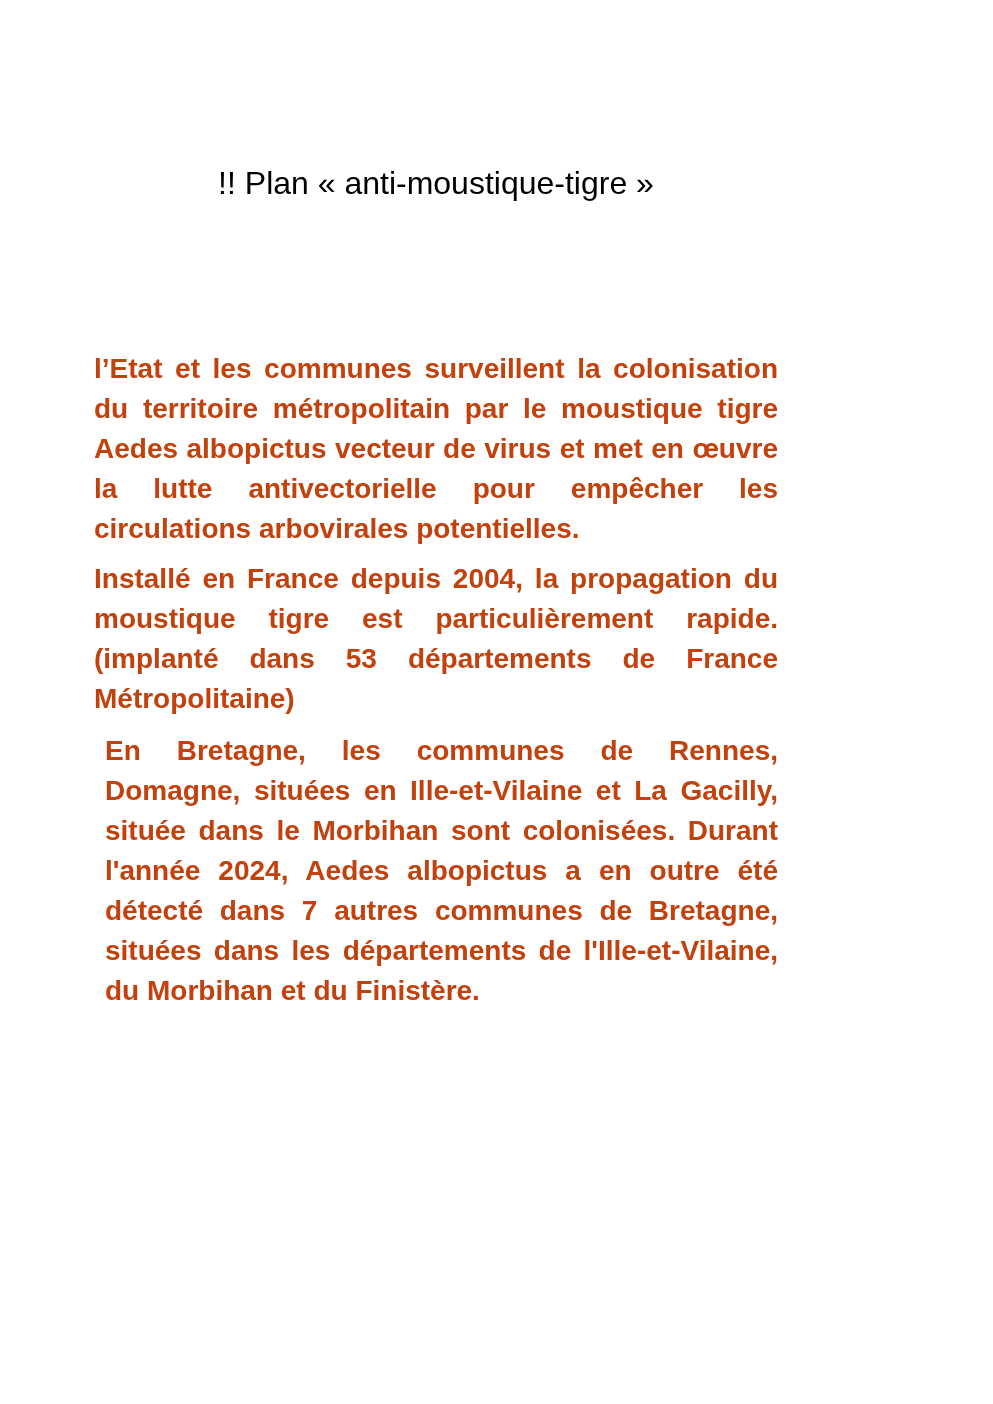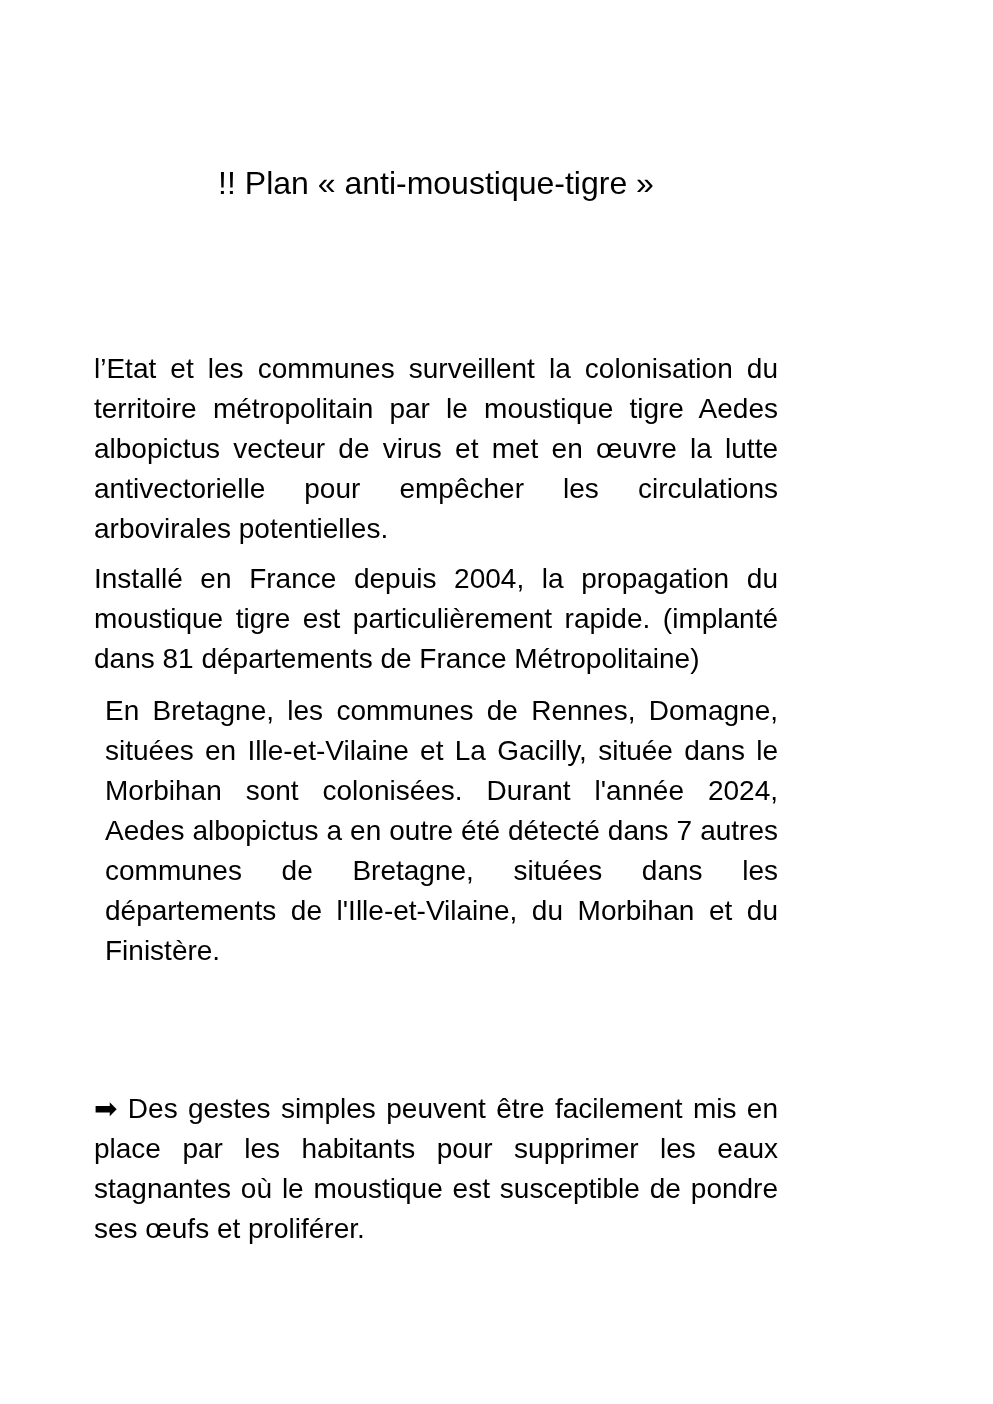--- a/index.html
+++ b/index.html
@@ -30,38 +30,38 @@
     line-height: 40px;
     text-align: center;
     color: #000000;
     white-space: nowrap;
   }
   .body-para {
     margin: 0;
     font-size: 28px;
     line-height: 40px;
     text-align: justify;
-    color: #000000;
+    color: #c2410c;
+    font-weight: bold;
   }
   .para-1 { margin-top: 146px; }
   .para-2 { margin-top: 10px; }
   .para-3 { margin-top: 12px; margin-left: 11px; }
   .para-4 { margin-top: 118px; }
   .arrow-glyph {
     font-family: "DejaVu Sans", sans-serif;
   }
 </style>
 </head>
 <body>
 
 <div class="page">
 
   <h1 class="doc-title">!! Plan « anti-moustique-tigre »</h1>
 
   <p class="body-para para-1">l’Etat et les communes surveillent la colonisation du territoire métropolitain par le moustique tigre Aedes albopictus vecteur de virus et met en œuvre la lutte antivectorielle pour empêcher les circulations arbovirales potentielles.</p>
 
-  <p class="body-para para-2">Installé en France depuis 2004, la propagation du moustique tigre est particulièrement rapide. (implanté dans 81 départements de France Métropolitaine)</p>
+  <p class="body-para para-2">Installé en France depuis 2004, la propagation du moustique tigre est particulièrement rapide. (implanté dans 53 départements de France Métropolitaine)</p>
 
   <p class="body-para para-3">En Bretagne, les communes de Rennes, Domagne, situées en Ille-et-Vilaine et La Gacilly, située dans le Morbihan sont colonisées. Durant l'année 2024, Aedes albopictus a en outre été détecté dans 7 autres communes de Bretagne, situées dans les départements de l'Ille-et-Vilaine, du Morbihan et du Finistère.</p>
 
-  <p class="body-para para-4"><span class="arrow-glyph">➡</span> <span>Des gestes simples peuvent être facilement mis en place par les habitants pour supprimer les eaux stagnantes où le moustique est susceptible de pondre ses œufs et proliférer.</span></p>
 
 </div>
 
 </body></html>

